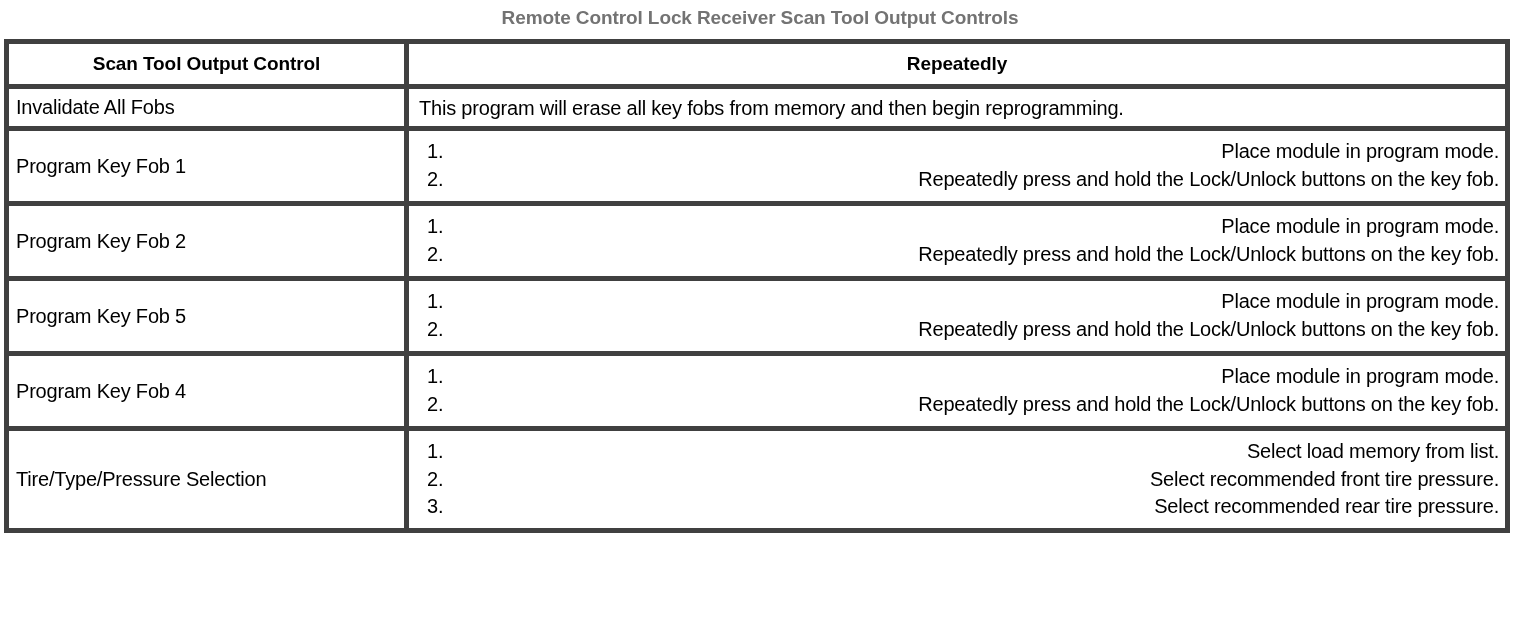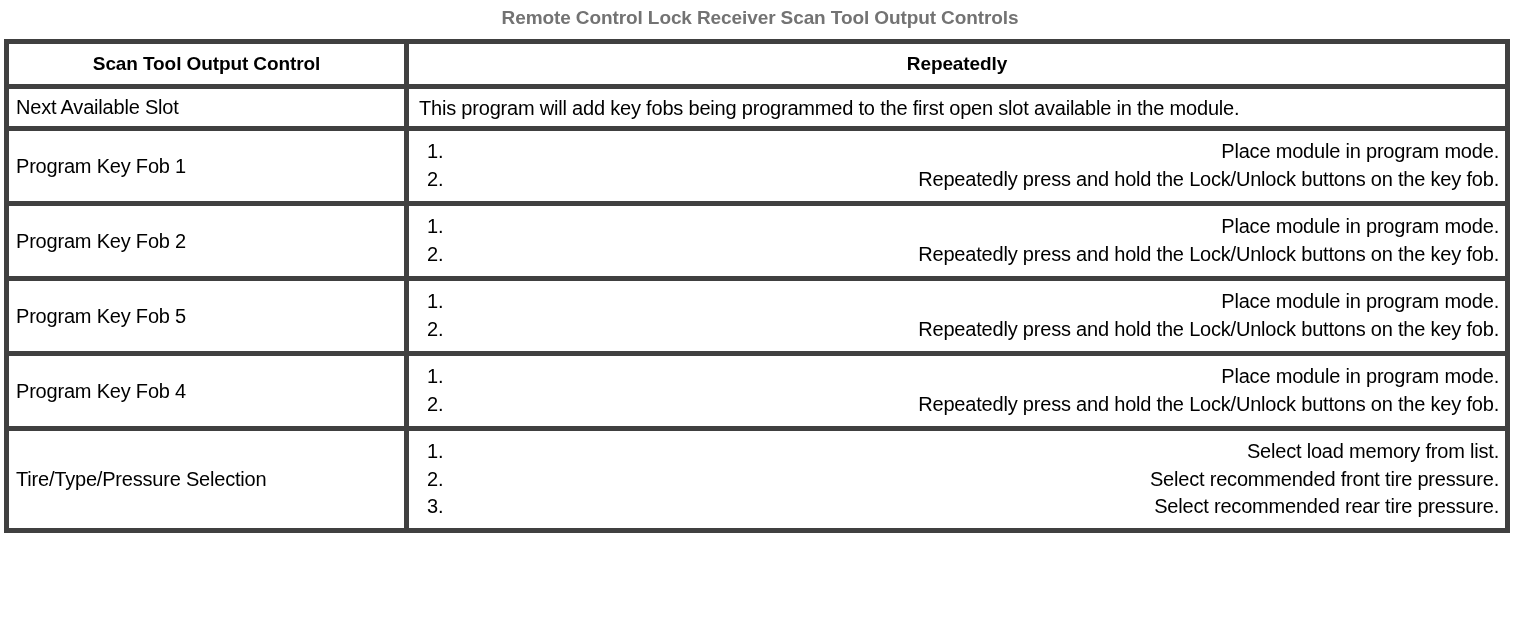--- a/index.html
+++ b/index.html
@@ -127,22 +127,22 @@
         <col class="c2">
       </colgroup>
       <thead>
         <tr>
           <th>Scan Tool Output Control</th>
           <th>Repeatedly</th>
         </tr>
       </thead>
       <tbody id="table-body">
           <tr class="simple">
-            <td class="ctrl">Next Available Slot</td>
-            <td class="desc">This program will add key fobs being programmed to the first open slot available in the module.</td>
+            <td class="ctrl">Invalidate All Fobs</td>
+            <td class="desc">This program will erase all key fobs from memory and then begin reprogramming.</td>
           </tr>
           <tr class="steps2">
             <td class="ctrl">Program Key Fob 1</td>
             <td class="desc">
               <ol class="steps">
                 <li>Place module in program mode.</li>
                 <li>Repeatedly press and hold the Lock/Unlock buttons on the key fob.</li>
               </ol>
             </td>
           </tr>

